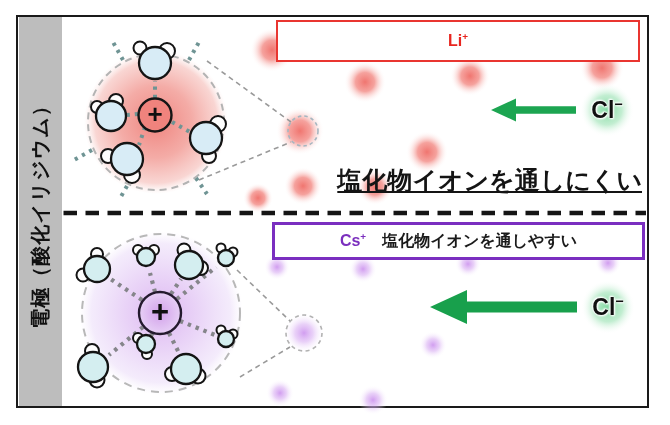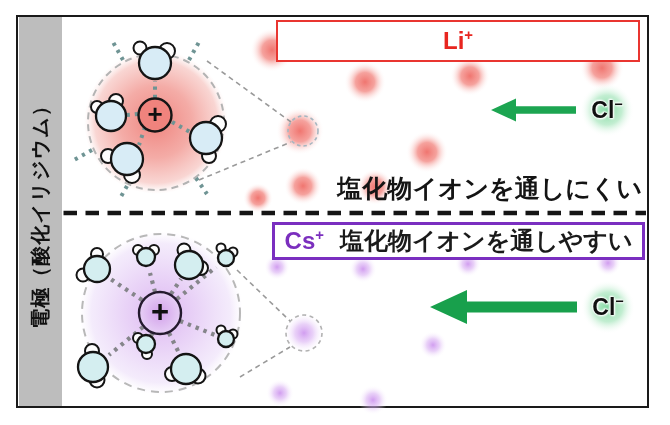--- a/index.html
+++ b/index.html
@@ -5,30 +5,30 @@
   html,body{margin:0;padding:0;background:#ffffff;}
   body{font-family:"Liberation Sans","DejaVu Sans",sans-serif;}
   #stage{position:relative;width:670px;height:425px;background:#ffffff;overflow:hidden;}
   .frame{position:absolute;left:16px;top:15px;width:633px;height:393px;
          border:2.5px solid #1a1a1a;background:#ffffff;box-sizing:border-box;}
   .electrode-bar{position:absolute;left:19px;top:17px;width:43px;height:389px;background:#bdbdbd;}
   .electrode-label{position:absolute;left:40px;top:212px;transform:translate(-50%,-50%) rotate(-90deg);
          white-space:nowrap;font-size:20px;font-weight:600;color:#111;letter-spacing:1px;}
   svg#art{position:absolute;left:0;top:0;}
   .ionbox{position:absolute;background:#ffffff;box-sizing:border-box;display:flex;
-          align-items:center;justify-content:center;font-size:24px;font-weight:600;color:#1a1a1a;
+          align-items:center;justify-content:center;font-size:16px;font-weight:600;color:#1a1a1a;
           white-space:nowrap;gap:16px;}
   .ionbox-top{left:276px;top:20px;width:364px;height:42px;border:2.5px solid #e93530;}
   .ionbox-bottom{left:272px;top:222px;width:373px;height:38px;border:3px solid #7a2fc0;}
   .ion-li{color:#e8251f;}
   .ion-cs{color:#7b2fbe;}
   .ionbox sup, .cl-label sup{font-size:0.62em;vertical-align:super;line-height:0;}
   .caption{position:absolute;left:310px;width:332px;text-align:right;font-size:25px;
            font-weight:600;color:#141414;white-space:nowrap;}
-  .caption-top{top:172px;}
+  .caption-top{top:164px;text-decoration:underline;}
   .caption-bottom{top:367px;}
   .cl-label{position:absolute;transform:translate(-50%,-50%);font-size:23px;font-weight:700;color:#101010;
             text-shadow:0 0 2px #fff,0 0 3px #fff,1px 1px 2px #fff,-1px -1px 2px #fff;white-space:nowrap;}
   .cl-top{left:607px;top:110px;}
   .cl-bottom{left:608px;top:307px;}
   .plus-sign{position:absolute;transform:translate(-50%,-54%);color:#101010;font-weight:700;line-height:1;}
   .plus-top{left:155px;top:115px;font-size:26px;}
   .plus-bottom{left:160px;top:313px;font-size:31px;}
 </style>
 </head>

